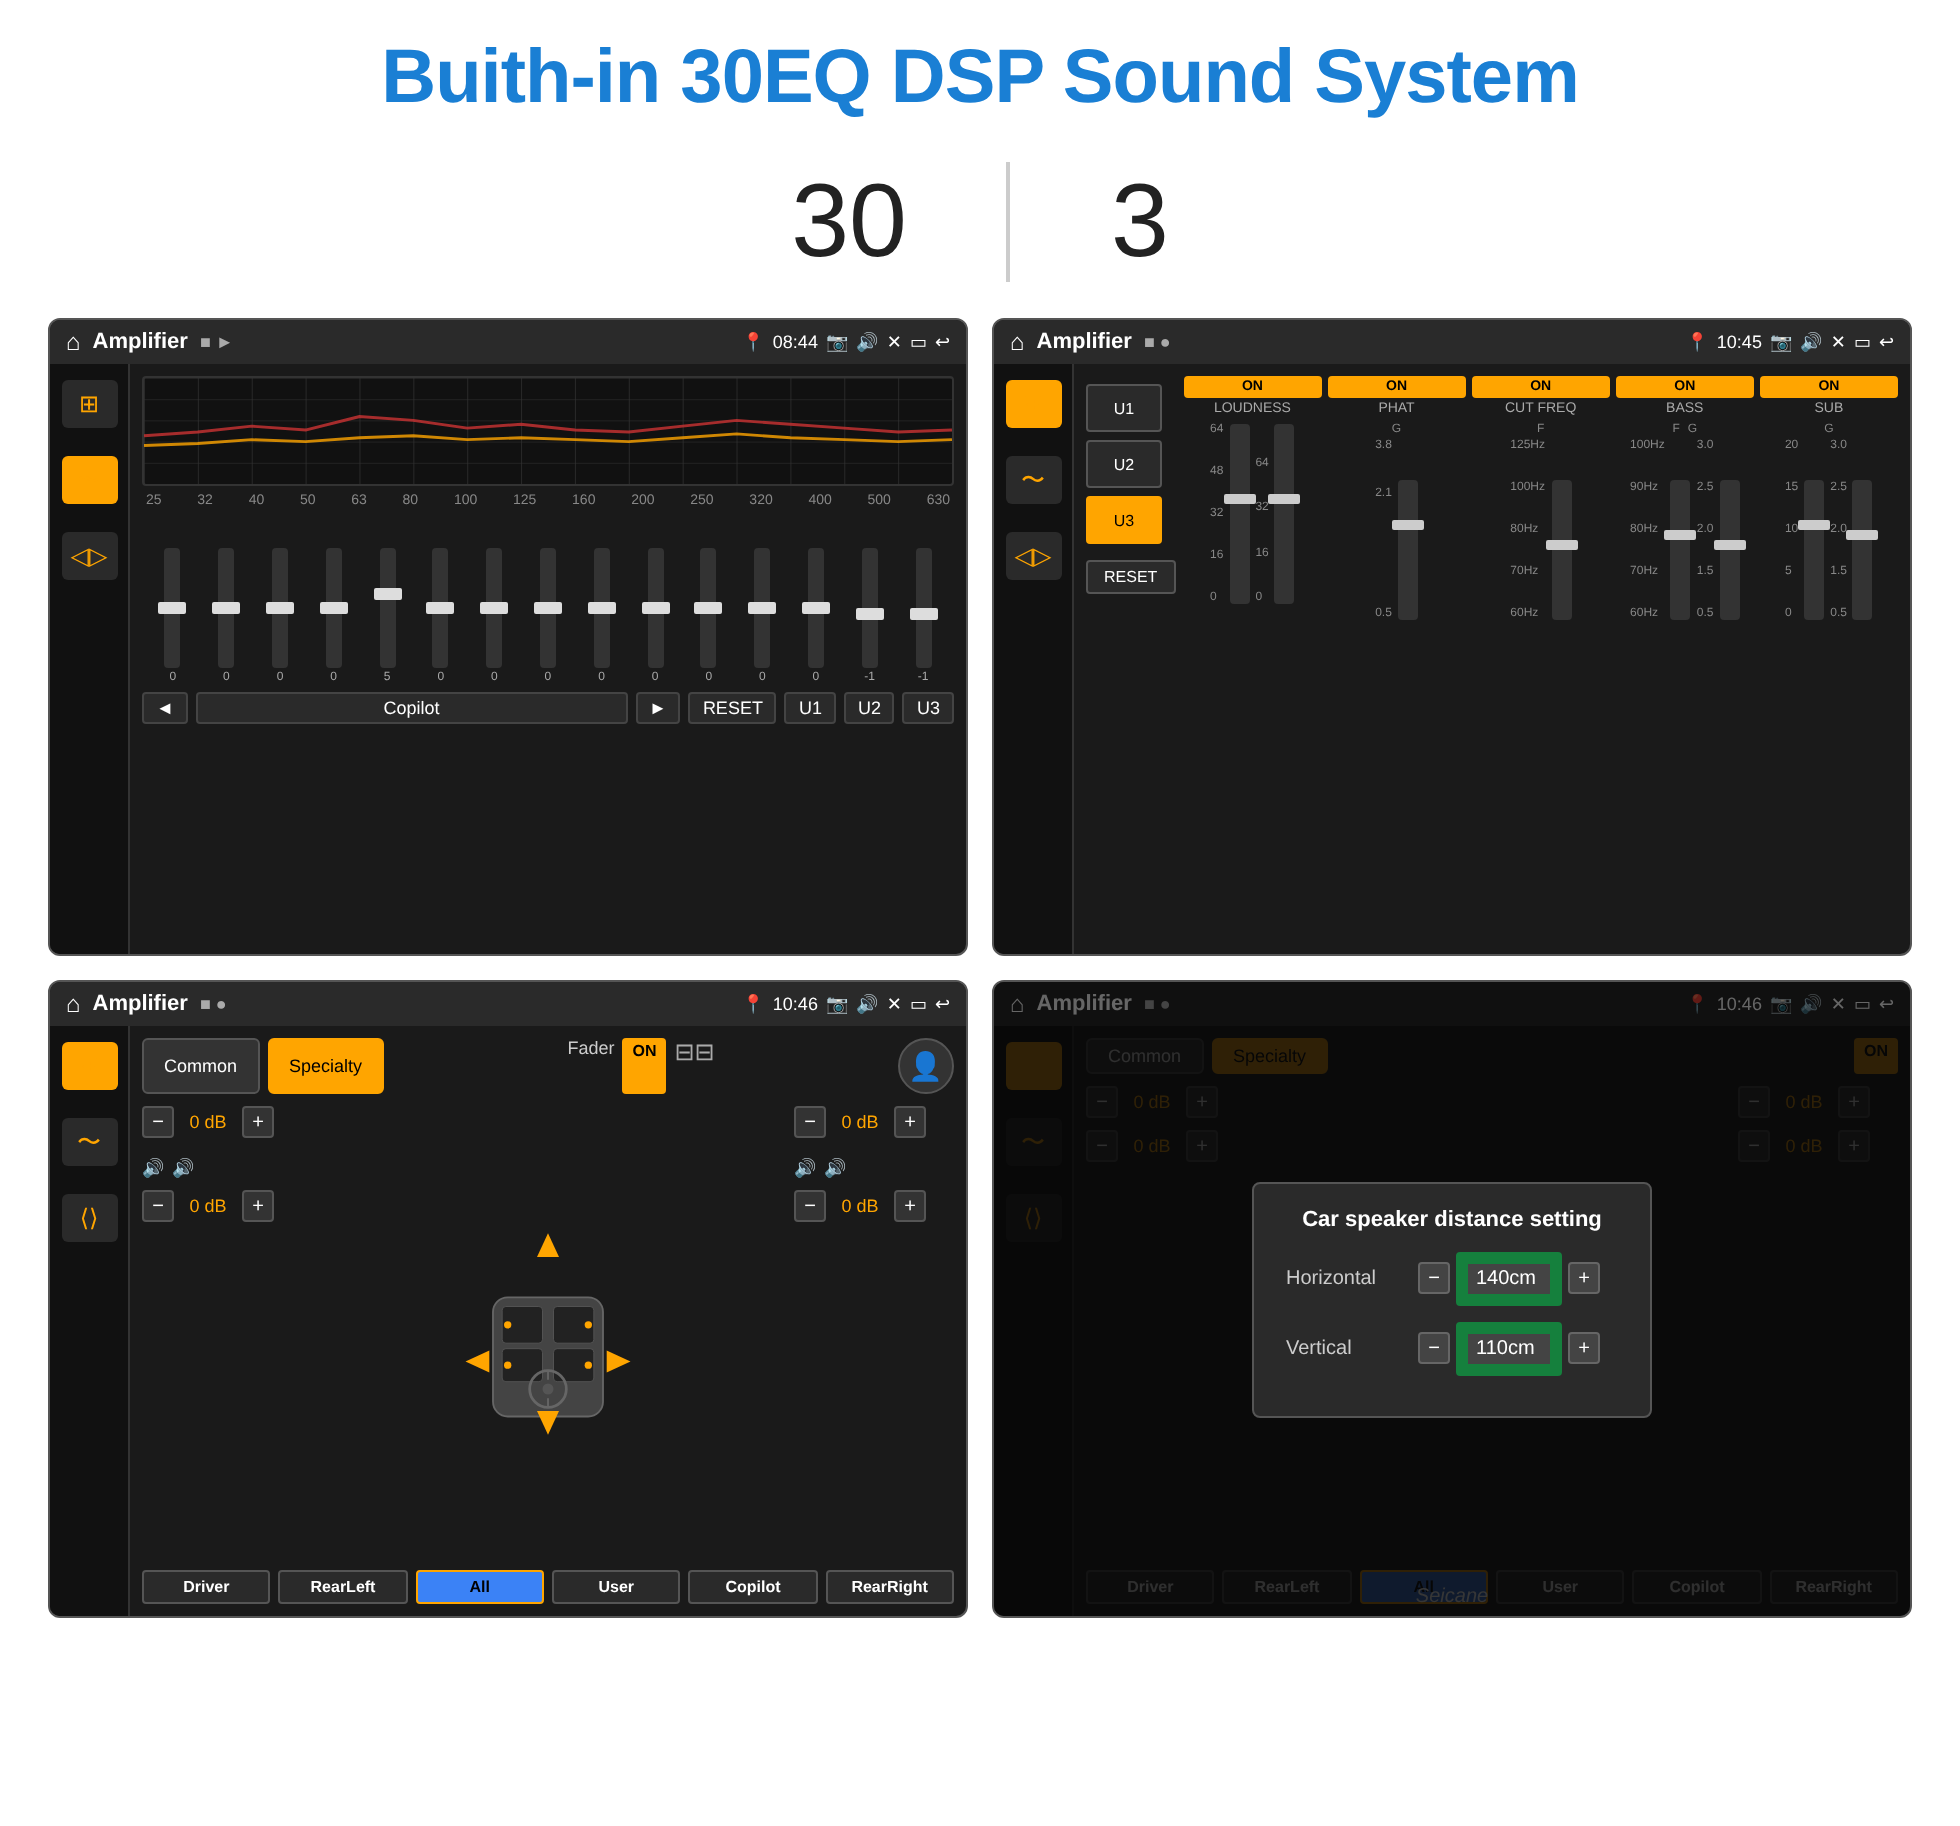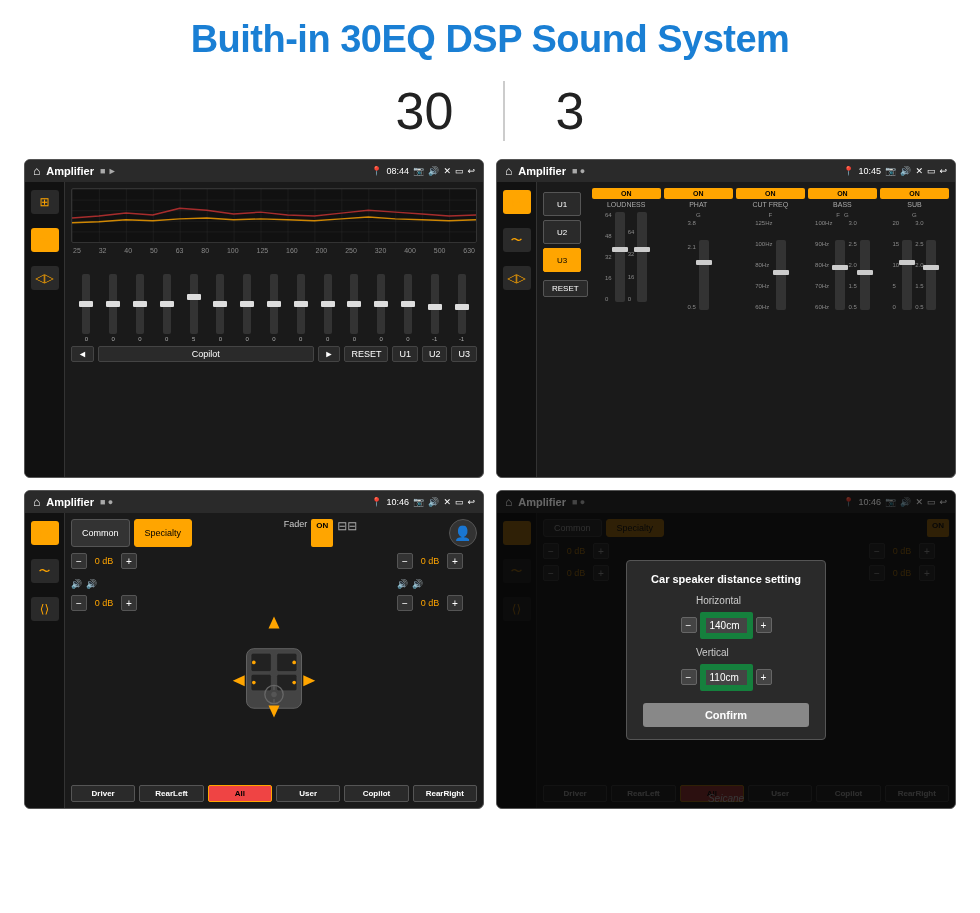--- a/index.html
+++ b/index.html
@@ -472,21 +472,21 @@
       font-size: 8px;
       background: #2a2a2a;
       border: 1px solid #555;
       color: #fff;
       border-radius: 2px;
       text-align: center;
       cursor: pointer;
     }
 
     .zone-btn.active {
-      background: #ef4444;
+      background: #3b82f6;
       color: #000;
       border-color: #ffa500;
     }
 
     
     .dialog-overlay {
       position: absolute;
       top: 0; left: 0; right: 0; bottom: 0;
       background: rgba(0,0,0,0.6);
       display: flex;
@@ -509,21 +509,20 @@
       font-weight: bold;
       margin-bottom: 10px;
       text-align: center;
     }
 
     .dialog-row {
       display: flex;
       align-items: center;
       gap: 6px;
       margin-bottom: 8px;
-      flex-direction: column;
     }
 
     .dialog-label {
       color: #ccc;
       font-size: 10px;
       width: 60px;
     }
 
     .dialog-val-box {
       display: flex;
@@ -1134,20 +1133,19 @@
         
         <div class="dialog-row">
           <span class="dialog-label">Vertical</span>
           <div class="dialog-val-box">
             <div class="dialog-minus">−</div>
             <input class="dialog-input" value="110cm" readonly="" style="">
             <div class="dialog-plus">+</div>
           </div>
         </div>
         
-        <button class="dialog-confirm-btn">Confirm</button>
       </div>
     </div>
 
     <div class="seicane-watermark">Seicane</div>
   </div>
 
 </div>
 
 </body></html>

